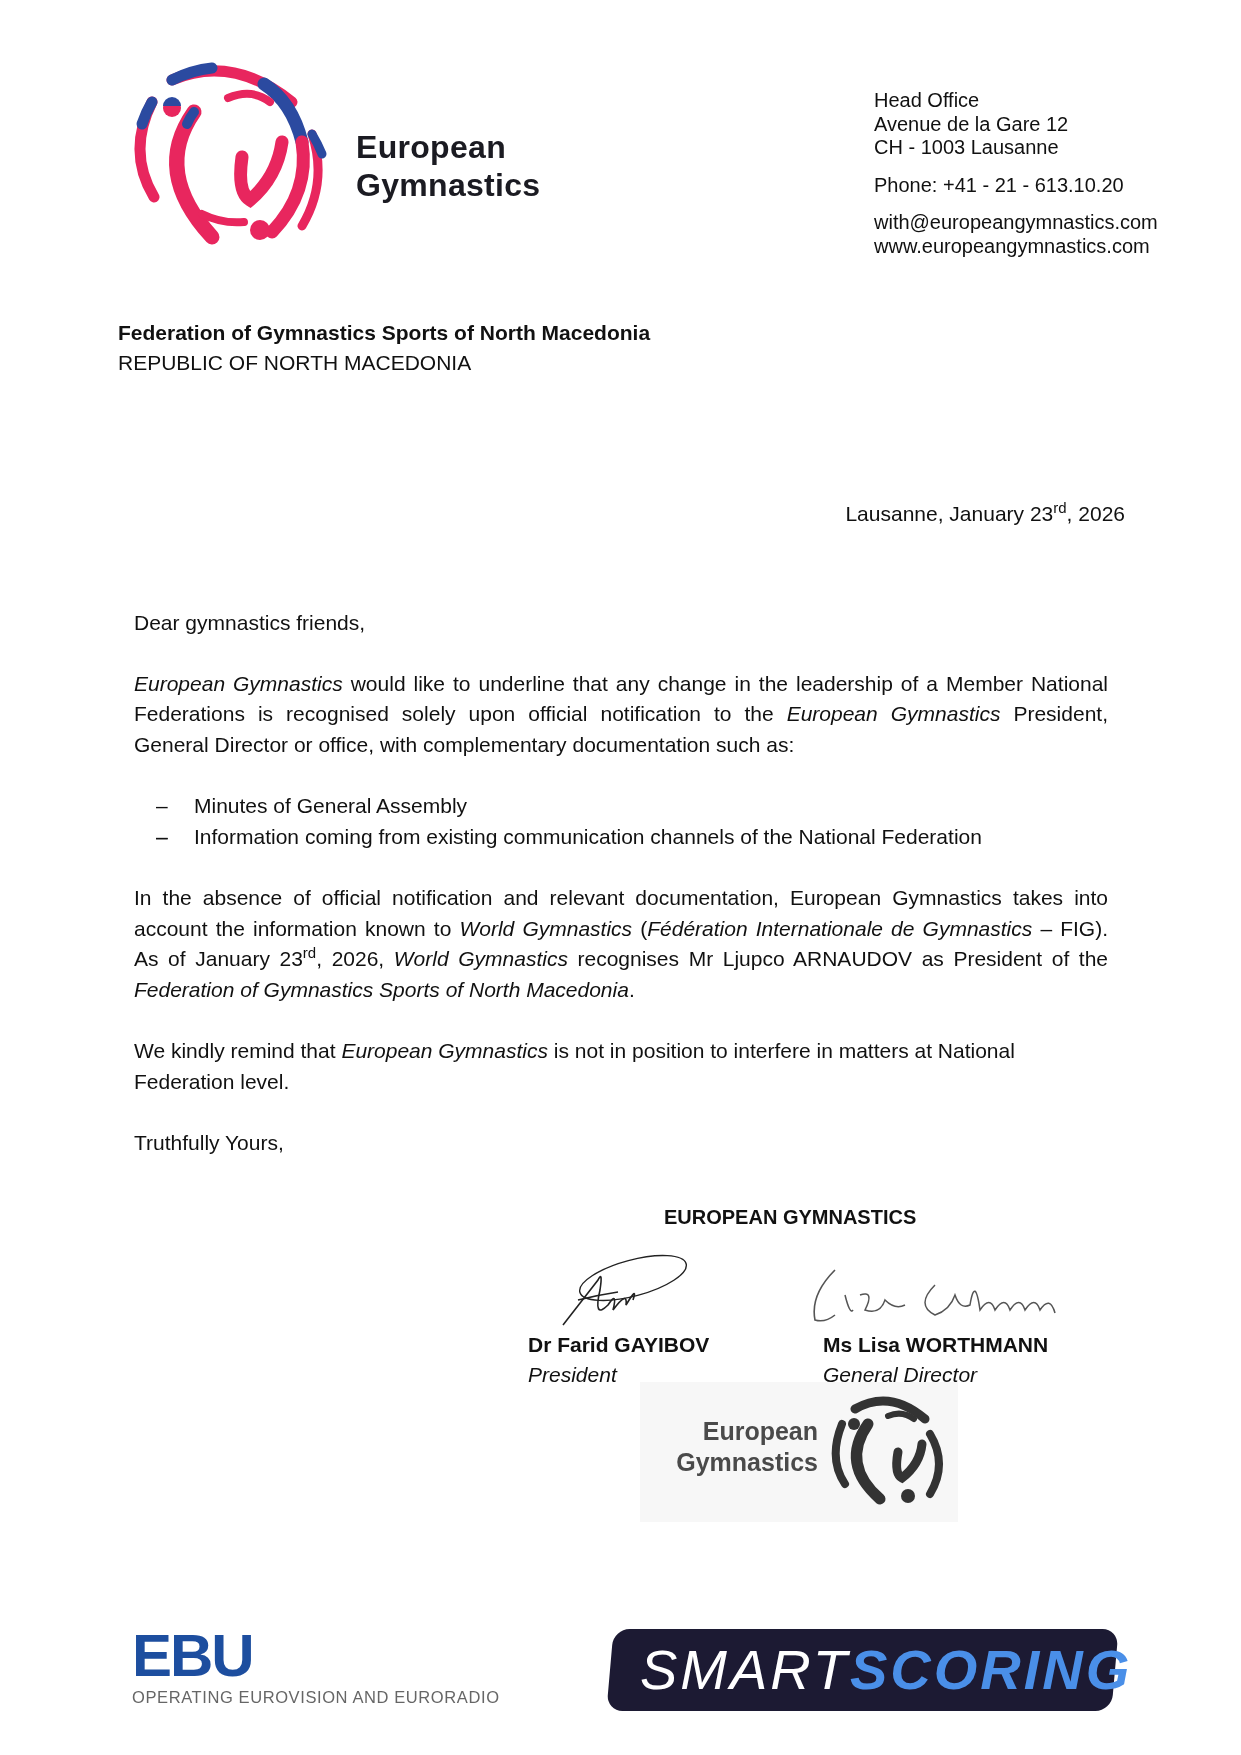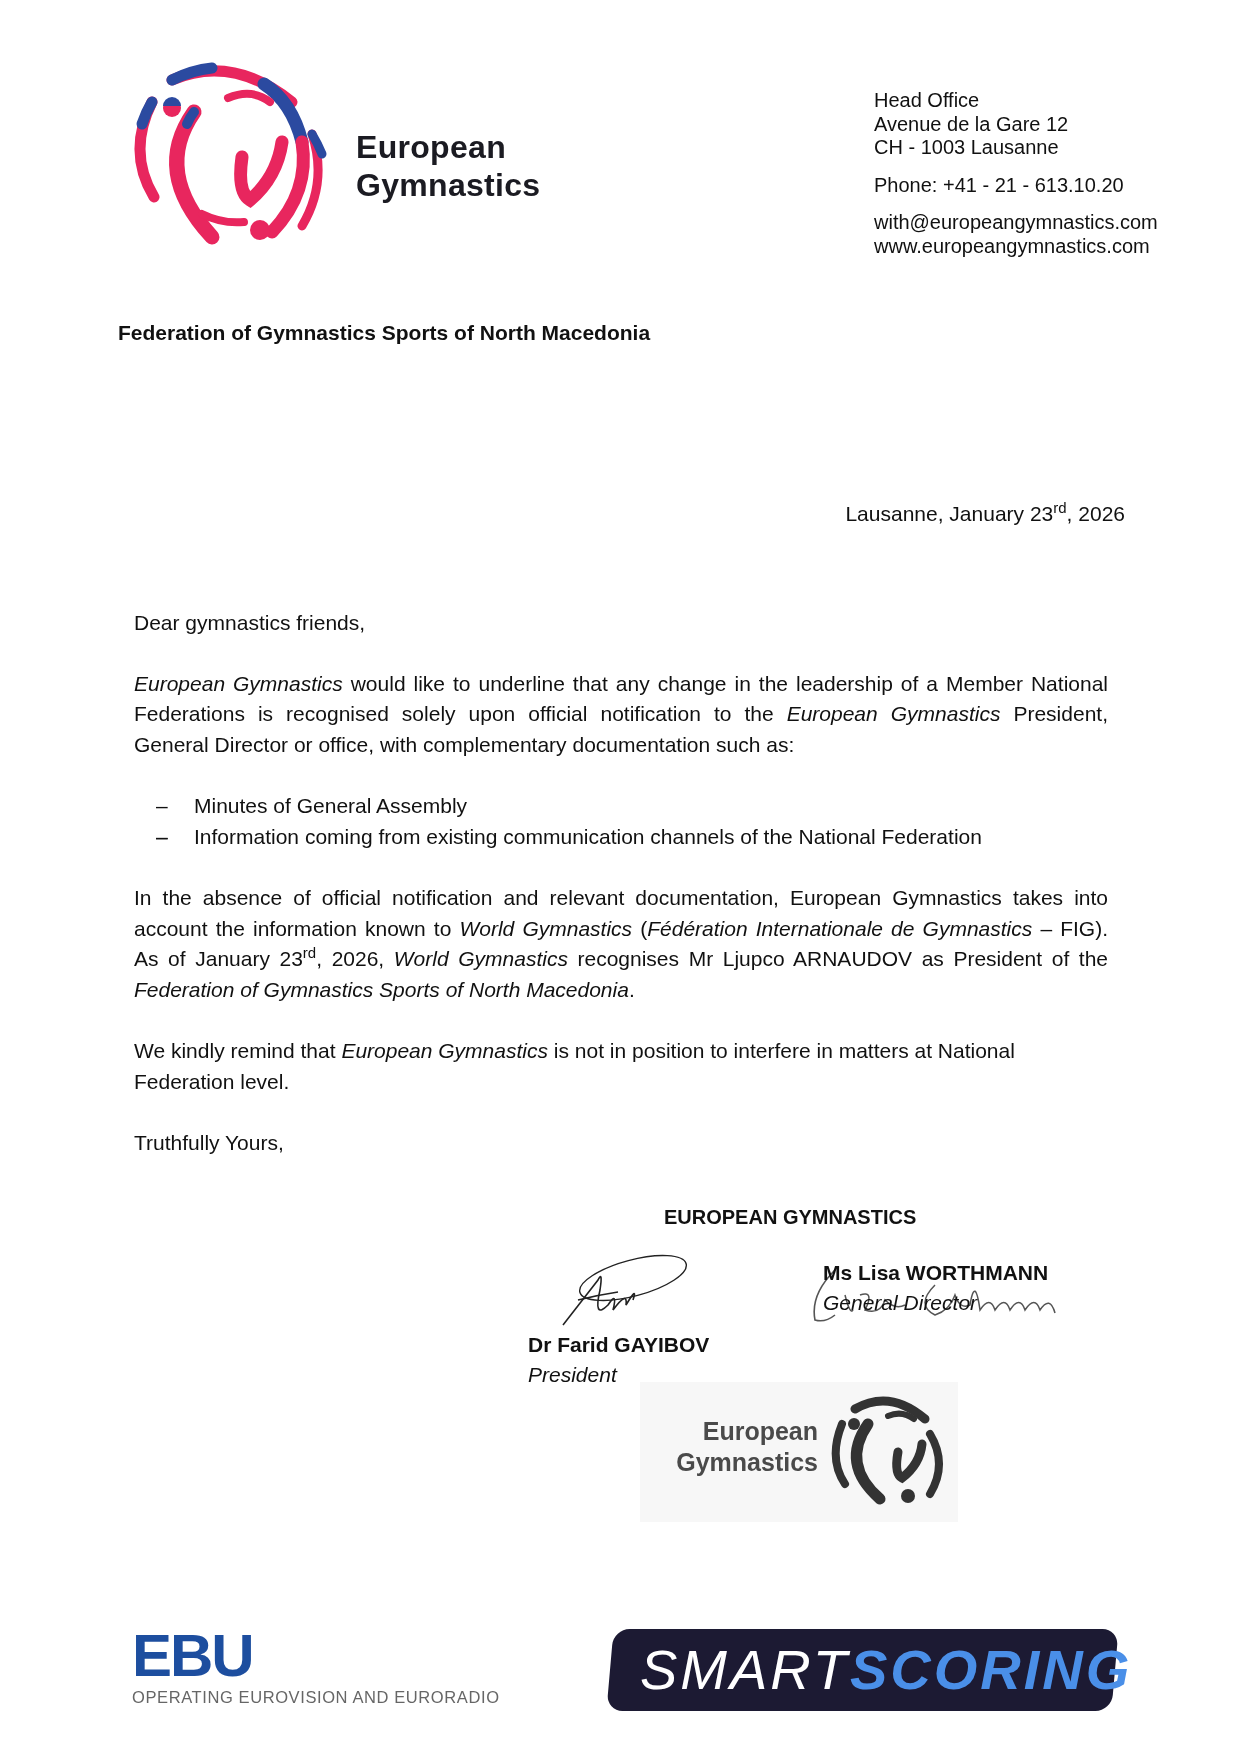--- a/index.html
+++ b/index.html
@@ -33,21 +33,21 @@
   #closing { margin-top: 0; }
 
   #sig-org { left: 664px; top: 1206px; font-weight: bold; font-size: 20px; }
 
   #sig-1 { left: 558px; top: 1250px; width: 130px; height: 80px; }
   #sig-2 { left: 805px; top: 1265px; width: 255px; height: 60px; }
 
   .signer-name { font-weight: bold; font-size: 21px; }
   .signer-role { font-style: italic; font-size: 21px; }
   #signer-1 { left: 528px; top: 1330px; line-height: 30px; }
-  #signer-2 { left: 823px; top: 1258px; line-height: 30px; }
+  #signer-2 { left: 823px; top: 1330px; line-height: 30px; }
 
   #stamp { left: 640px; top: 1382px; width: 318px; height: 140px; background: #f7f7f7; }
   #stamp-text { position: absolute; left: 8px; top: 34px; font-weight: bold; font-size: 25px; line-height: 31px; color: #4a4a4a; text-align: right; width: 170px; }
   #stamp-mark { position: absolute; left: 190px; top: 12px; width: 120px; height: 118px; }
 
   
   #ebu { left: 132px; top: 1625px; }
   #ebu-big { font-weight: bold; font-size: 60px; line-height: 62px; color: #1d4e9f; letter-spacing: -2px; }
   #ebu-small { font-size: 16.5px; color: #666; letter-spacing: 0.6px; margin-top: 1px; }
 
@@ -88,20 +88,21 @@
   <div>CH - 1003 Lausanne</div>
   <div class="gap"></div>
   <div>Phone: +41 - 21 - 613.10.20</div>
   <div class="gap"></div>
   <div>with@europeangymnastics.com</div>
   <div>www.europeangymnastics.com</div>
 </div>
 
 <div id="recipient" class="abs">
   <div class="bold">Federation of Gymnastics Sports of North Macedonia</div>
+  <div>REPUBLIC OF NORTH MACEDONIA</div>
 </div>
 
 <div id="date-line" class="abs"><span>Lausanne, January 23</span><sup>rd</sup><span>, 2026</span></div>
 
 <div id="body-text" class="abs">
   <p id="salutation" class="para">Dear gymnastics friends,</p>
 
   <p class="para"><i>European Gymnastics</i><span> would like to underline that any change in the leadership of a Member National Federations is recognised solely upon official notification to the </span><i>European Gymnastics</i><span> President, General Director or office, with complementary documentation such as:</span></p>
 
   <ul class="dash">

